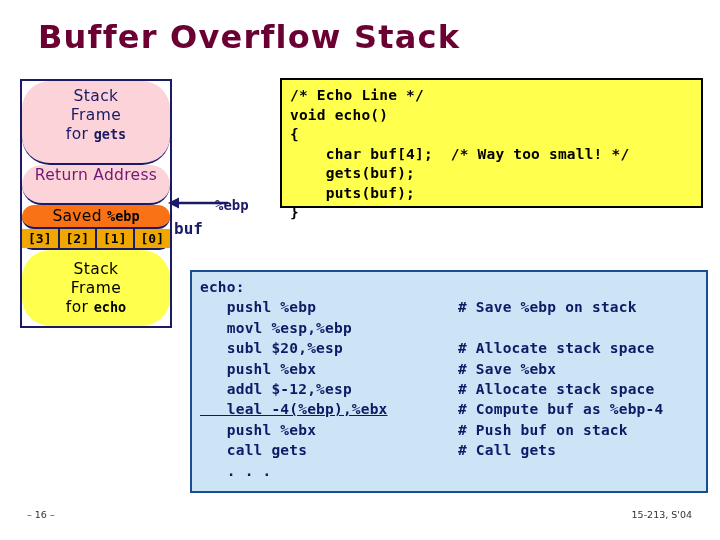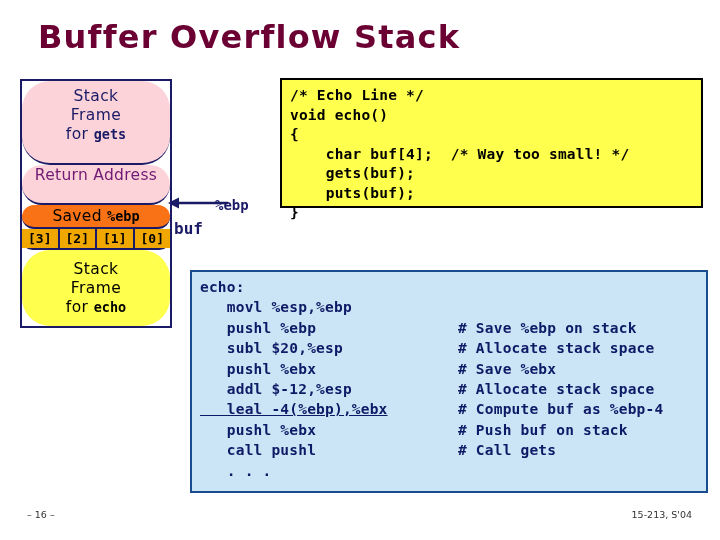--- a/index.html
+++ b/index.html
@@ -246,25 +246,25 @@
 <div id="c-code-box">/* Echo Line */
 void echo()
 {
     char buf[4];  /* Way too small! */
     gets(buf);
     puts(buf);
 }</div>
 
 <div id="asm-box">
     <div class="asm-line"><span class="asm-instr">echo:</span><span class="asm-comment"></span></div>
+    <div class="asm-line"><span class="asm-instr">   pushl %ebp</span><span class="asm-comment"># Save %ebp on stack</span></div>
     <div class="asm-line"><span class="asm-instr">   movl %esp,%ebp</span><span class="asm-comment"></span></div>
-    <div class="asm-line"><span class="asm-instr">   pushl %ebp</span><span class="asm-comment"># Save %ebp on stack</span></div>
     <div class="asm-line"><span class="asm-instr">   subl $20,%esp</span><span class="asm-comment"># Allocate stack space</span></div>
     <div class="asm-line"><span class="asm-instr">   pushl %ebx</span><span class="asm-comment"># Save %ebx</span></div>
     <div class="asm-line"><span class="asm-instr">   addl $-12,%esp</span><span class="asm-comment"># Allocate stack space</span></div>
     <div class="asm-line"><span class="asm-instr underlined">   leal -4(%ebp),%ebx</span><span class="asm-comment"># Compute buf as %ebp-4</span></div>
     <div class="asm-line"><span class="asm-instr">   pushl %ebx</span><span class="asm-comment"># Push buf on stack</span></div>
-    <div class="asm-line"><span class="asm-instr">   call pushl</span><span class="asm-comment"># Call gets</span></div>
+    <div class="asm-line"><span class="asm-instr">   call gets</span><span class="asm-comment"># Call gets</span></div>
     <div class="asm-line"><span class="asm-instr">   . . .</span><span class="asm-comment"></span></div>
   </div>
 
 <div id="footer-left">– 16 –</div>
 <div id="footer-right">15-213, S'04</div>
 
 </body></html>

